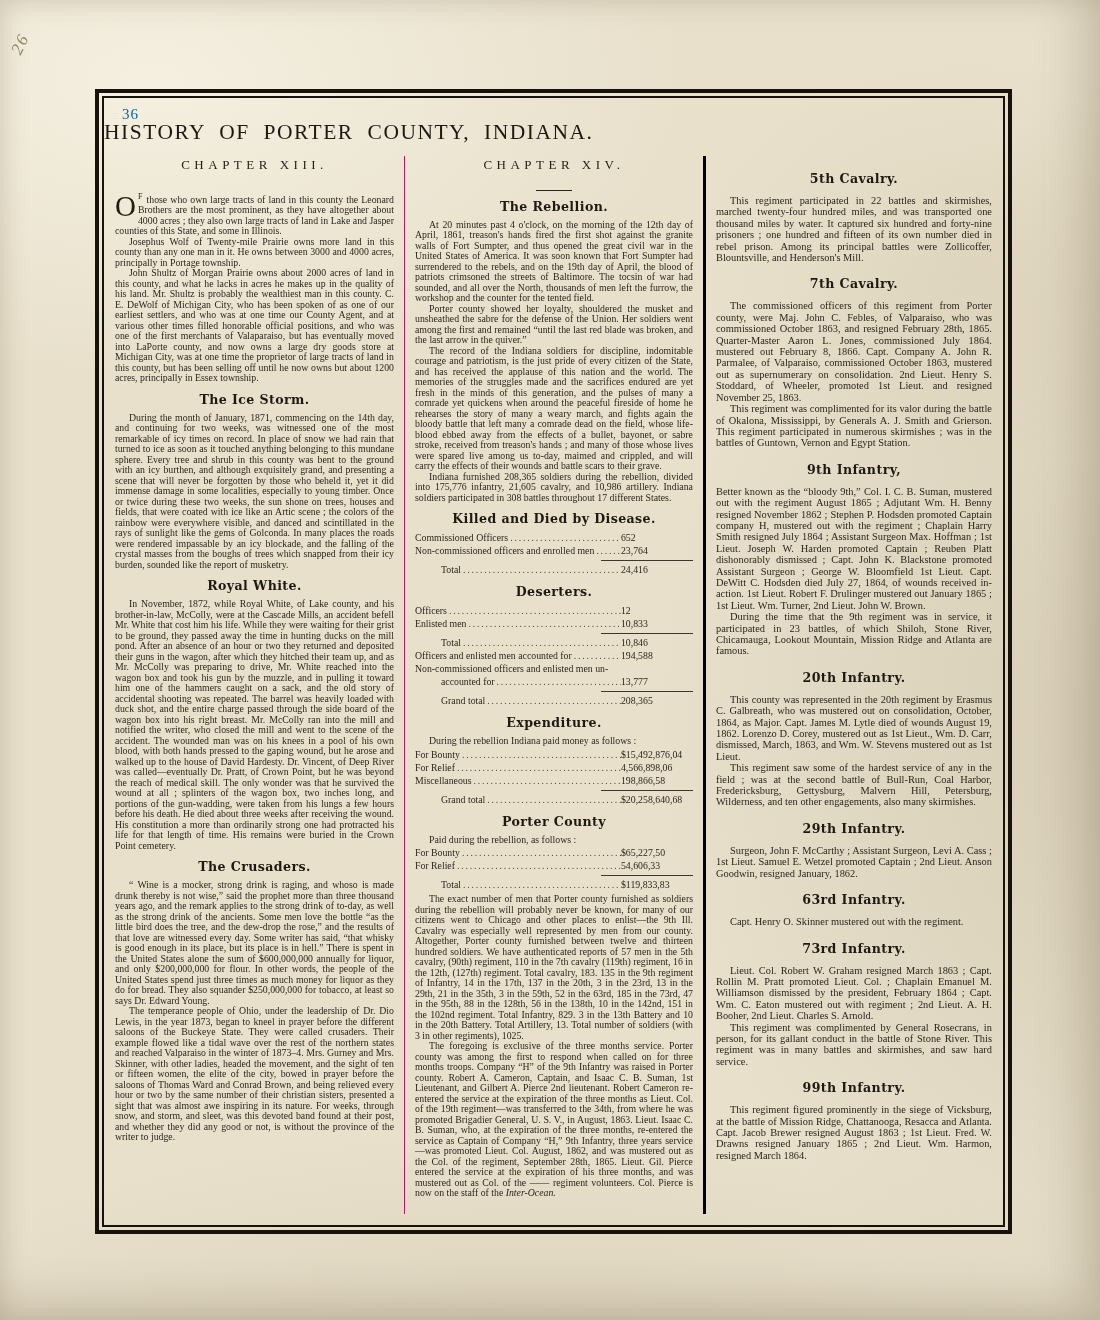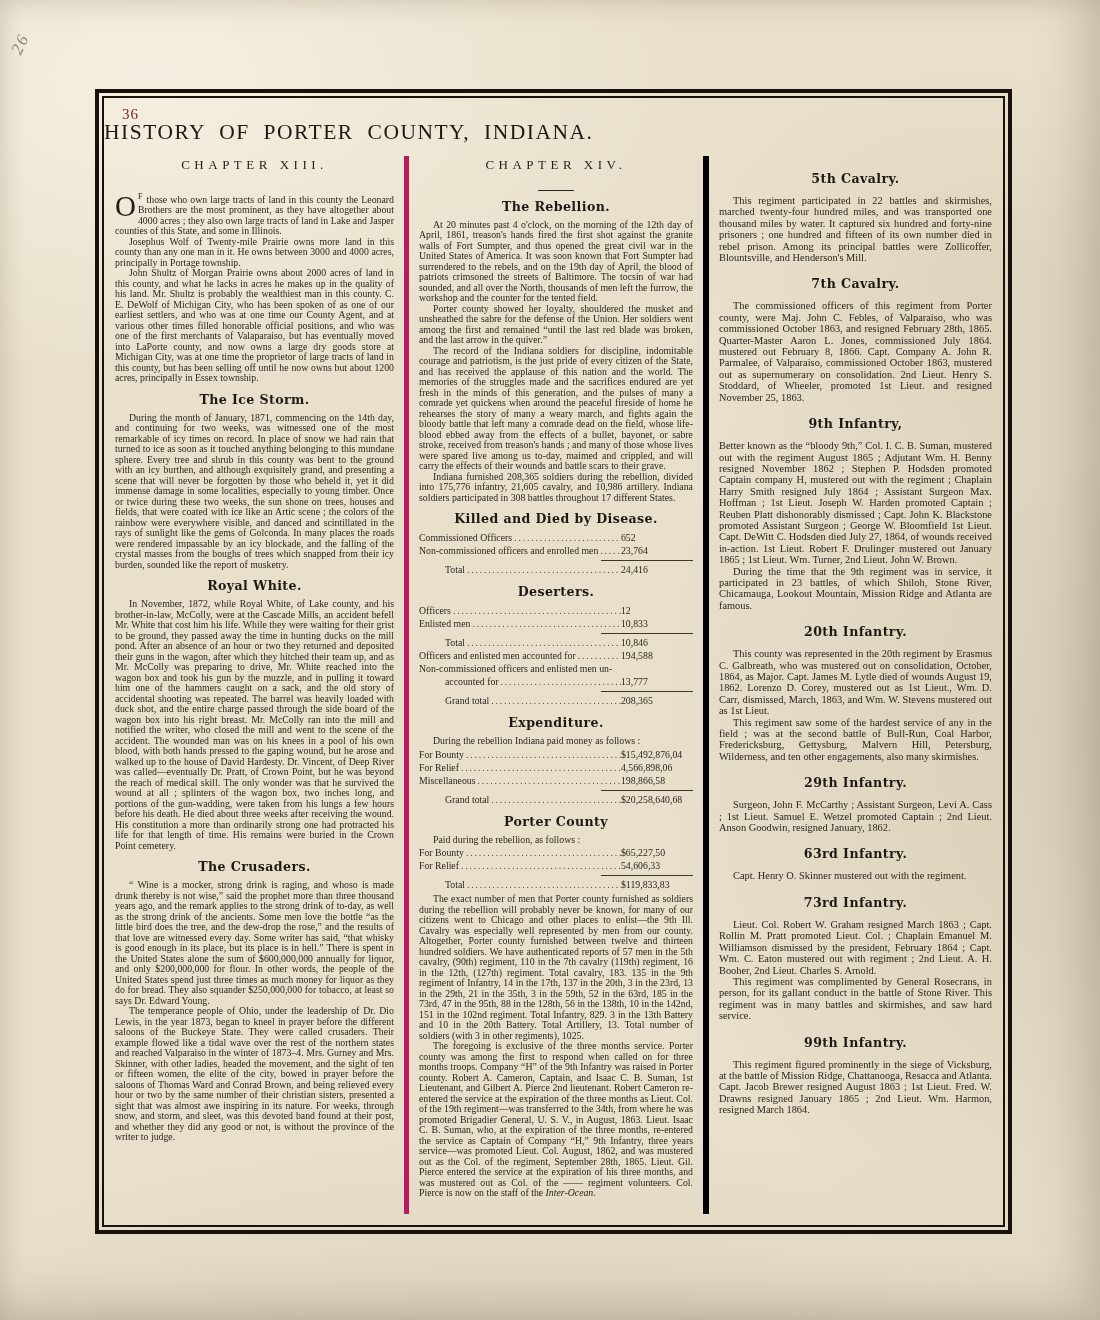--- a/index.html
+++ b/index.html
@@ -27,35 +27,35 @@
   .frame{
     position:absolute;left:95px;top:89px;width:917px;height:1145px;
     border:4px solid #17130c;padding:3px;box-sizing:border-box;
   }
   .frame-inner{
     width:100%;height:100%;border:2px solid #17130c;box-sizing:border-box;
     position:relative;overflow:hidden;
   }
   .pagenum{
     position:absolute;left:18px;top:8px;
-    font-size:15px;letter-spacing:1px;color:#7f1d1d;
+    font-size:15px;letter-spacing:1px;color:#0369a1;
   }
   .title{
     margin:22px 0 11px;font-weight:normal;
     font-size:21.5px;letter-spacing:1.5px;word-spacing:7px;color:#1d1912;
   }
   .cols{display:flex;align-items:stretch;padding:0 1px;}
   .col{
     width:33.333%;box-sizing:border-box;padding:2px 10px 0 10px;
     height:1058px;overflow:hidden;
     text-align:justify;
   }
   .col.c0{font-size:9.8px;line-height:10.5px;}
-  .col.c1{font-size:9.8px;line-height:10.5px;border-left:5px solid #be185d;}
-  .col.c2{font-size:10.4px;line-height:11.4px;border-left:6px solid #000000;padding-left:10px;}
+  .col.c1{font-size:9.8px;line-height:10.5px;border-left:1px solid #be185d;}
+  .col.c2{font-size:10.4px;line-height:11.4px;border-left:3px solid #000000;padding-left:10px;}
   .chapter-head{
     text-align:center;font-size:13px;letter-spacing:4.5px;
     color:#231f18;margin:2px 0 21px;white-space:nowrap;
   }
   .chapter-rule{width:36px;border-top:1.5px solid #2a251d;margin:-2px auto 7px;}
   .sec-head{
     text-align:center;font-weight:bold;font-size:12.6px;line-height:14px;
     font-family:"DejaVu Serif","Liberation Serif",serif;
     color:#1e1a13;margin:9px 0 6px;letter-spacing:.4px;
   }
@@ -210,20 +210,21 @@
               </div>
             </div>
             <p class="para" data-name="paragraph">The exact number of men that Porter county furnished as soldiers during the rebellion will probably never be known, for many of our citizens went to Chicago and other places to enlist—the 9th Ill. Cavalry was especially well represented by men from our county.  Altogether, Porter county furnished between twelve and thirteen hundred soldiers.  We have authenticated reports of 57 men in the 5th cavalry, (90th) regiment, 110 in the 7th cavalry (119th) regiment, 16 in the 12th, (127th) regiment.  Total cavalry, 183.  135 in the 9th regiment of Infantry, 14 in the 17th, 137 in the 20th, 3 in the 23rd, 13 in the 29th, 21 in the 35th, 3 in the 59th, 52 in the 63rd, 185 in the 73rd, 47 in the 95th, 88 in the 128th, 56 in the 138th, 10 in the 142nd, 151 in the 102nd regiment. Total Infantry, 829.  3 in the 13th Battery and 10 in the 20th Battery.  Total Artillery, 13.  Total number of soldiers (with 3 in other regiments), 1025.</p>
             <p class="para" data-name="paragraph">The foregoing is exclusive of the three months service. Porter county was among the first to respond when called on for three months troops.  Company “H” of the 9th Infantry was raised in Porter county.  Robert A. Cameron, Captain, and Isaac C. B. Suman, 1st Lieutenant, and Gilbert A. Pierce 2nd lieutenant.  Robert Cameron re-entered the service at the expiration of the three months as Lieut. Col. of the 19th regiment—was transferred to the 34th, from where he was promoted Brigadier General, U. S. V., in August, 1863. Lieut. Isaac C. B. Suman, who, at the expiration of the three months, re-entered the service as Captain of Company “H,” 9th Infantry, three years service—was promoted Lieut. Col. August, 1862, and was mustered out as the Col. of the regiment, September 28th, 1865.  Lieut. Gil. Pierce entered the service at the expiration of his three months, and was mustered out as Col. of the —— regiment volunteers.  Col. Pierce is now on the staff of the <i data-name="italic-title">Inter-Ocean.</i></p>
           </div>
         <div class="col c2" data-name="column-right">
             <div class="sec-head" data-name="section-heading">5th Cavalry.</div>
             <p class="para" data-name="paragraph">This regiment participated in 22 battles and skirmishes, marched twenty-four hundred miles, and was transported one thousand miles by water.  It captured six hundred and forty-nine prisoners ; one hundred and fifteen of its own number died in rebel prison.  Among its principal battles were Zollicoffer, Blountsville, and Henderson's Mill.</p>
             <div class="sec-head" data-name="section-heading">7th Cavalry.</div>
             <p class="para" data-name="paragraph">The commissioned officers of this regiment from Porter county, were Maj. John C. Febles, of Valparaiso, who was commissioned October 1863, and resigned February 28th, 1865. Quarter-Master Aaron L. Jones, commissioned July 1864. mustered out February 8, 1866.  Capt. Company A. John R. Parmalee, of Valparaiso, commissioned October 1863, mustered out as supernumerary on consolidation.  2nd Lieut. Henry S. Stoddard, of Wheeler, promoted 1st Lieut. and resigned November 25, 1863.</p>
+            <p class="para" data-name="paragraph">This regiment was complimented for its valor during the battle of Okalona, Mississippi, by Generals A. J. Smith and Grierson.  This regiment participated in numerous skirmishes ; was in the battles of Guntown, Vernon and Egypt Station.</p>
             <div class="sec-head" data-name="section-heading">9th Infantry,</div>
             <p class="para noindent" data-name="paragraph">Better known as the “bloody 9th,” Col. I. C. B. Suman, mustered out with the regiment August 1865 ; Adjutant Wm. H. Benny resigned November 1862 ; Stephen P. Hodsden promoted Captain company H, mustered out with the regiment ; Chaplain Harry Smith resigned July 1864 ; Assistant Surgeon Max. Hoffman ; 1st Lieut. Joseph W. Harden promoted Captain ; Reuben Platt dishonorably dismissed ; Capt. John K. Blackstone promoted Assistant Surgeon ; George W. Bloomfield 1st Lieut.  Capt. DeWitt C. Hodsden died July 27, 1864, of wounds received in-action.  1st Lieut. Robert F. Drulinger mustered out January 1865 ; 1st Lieut. Wm. Turner, 2nd Lieut. John W. Brown.</p>
             <p class="para" data-name="paragraph">During the time that the 9th regiment was in service, it participated in 23 battles, of which Shiloh, Stone River, Chicamauga, Lookout Mountain, Mission Ridge and Atlanta are famous.</p>
             <div class="sec-head" data-name="section-heading">20th Infantry.</div>
             <p class="para" data-name="paragraph">This county was represented in the 20th regiment by Erasmus C. Galbreath, who was mustered out on consolidation, October, 1864, as Major.  Capt. James M. Lytle died of wounds August 19, 1862.  Lorenzo D. Corey, mustered out as 1st Lieut., Wm. D. Carr, dismissed, March, 1863, and Wm. W. Stevens mustered out as 1st Lieut.</p>
             <p class="para" data-name="paragraph">This regiment saw some of the hardest service of any in the field ; was at the second battle of Bull-Run, Coal Harbor, Fredericksburg, Gettysburg, Malvern Hill, Petersburg, Wilderness, and ten other engagements, also many skirmishes.</p>
             <div class="sec-head" data-name="section-heading">29th Infantry.</div>
             <p class="para" data-name="paragraph">Surgeon, John F. McCarthy ; Assistant Surgeon, Levi A. Cass ; 1st Lieut. Samuel E. Wetzel promoted Captain ; 2nd Lieut. Anson Goodwin, resigned January, 1862.</p>
             <div class="sec-head" data-name="section-heading">63rd Infantry.</div>
             <p class="para" data-name="paragraph">Capt. Henry O. Skinner mustered out with the regiment.</p>

